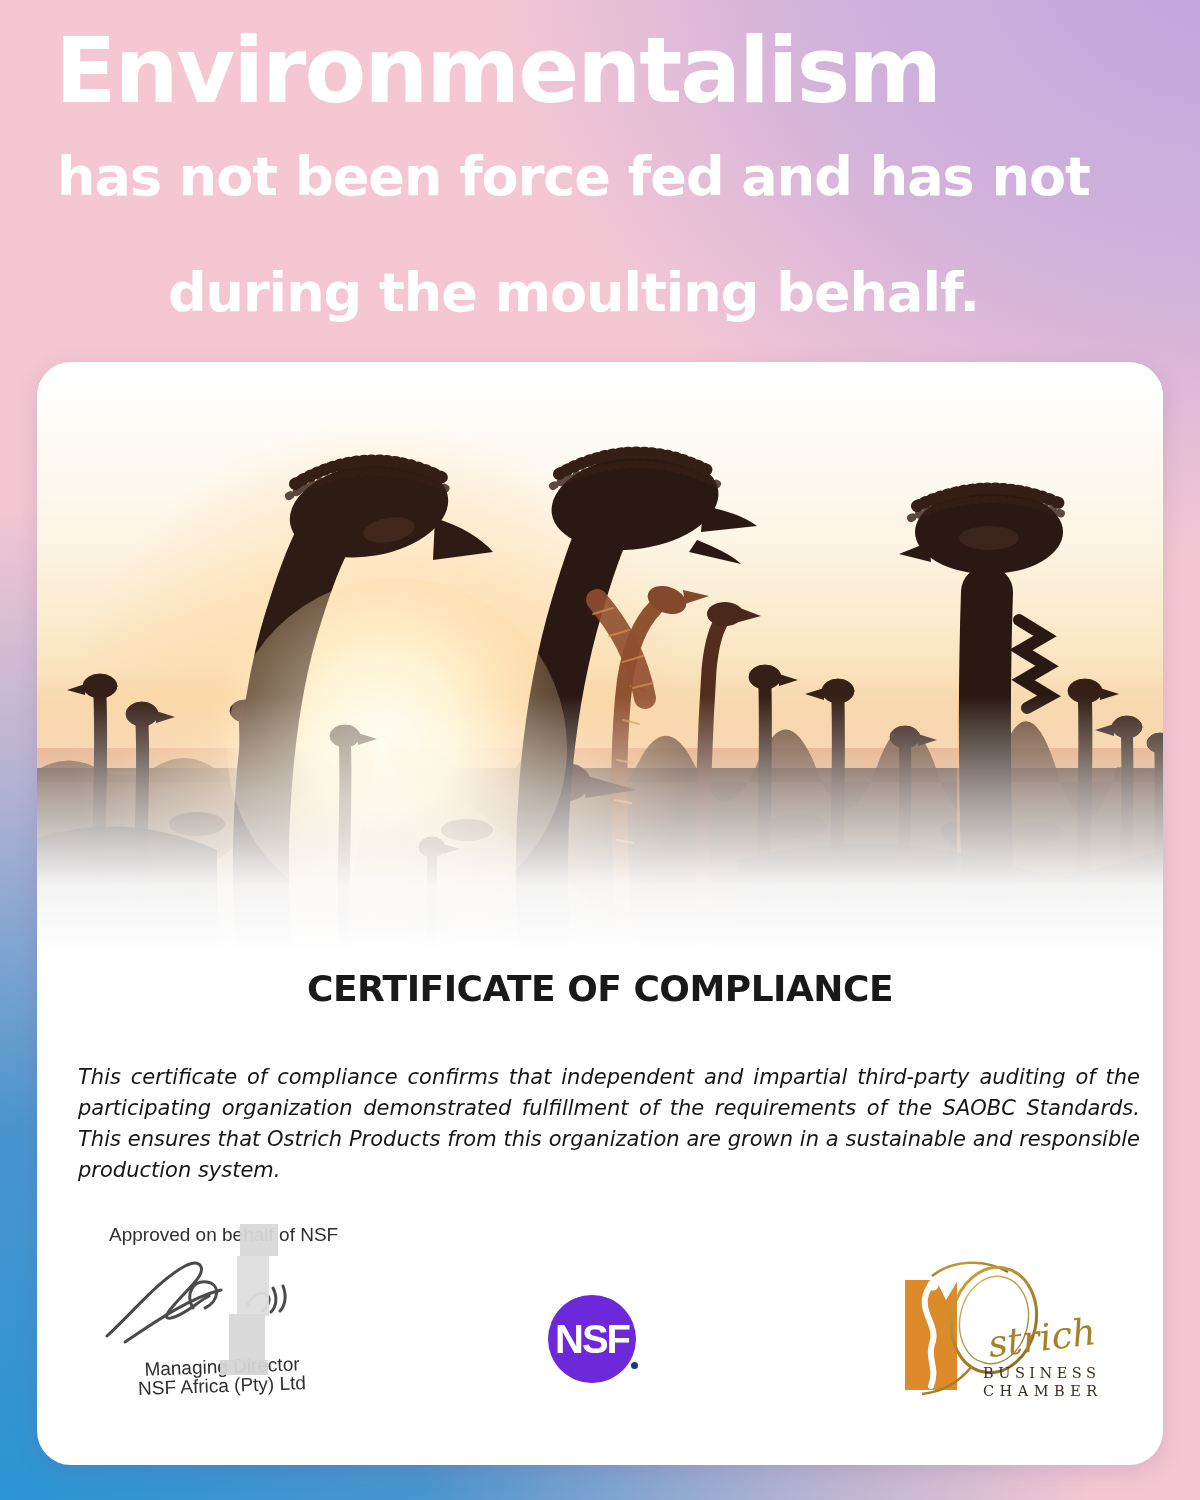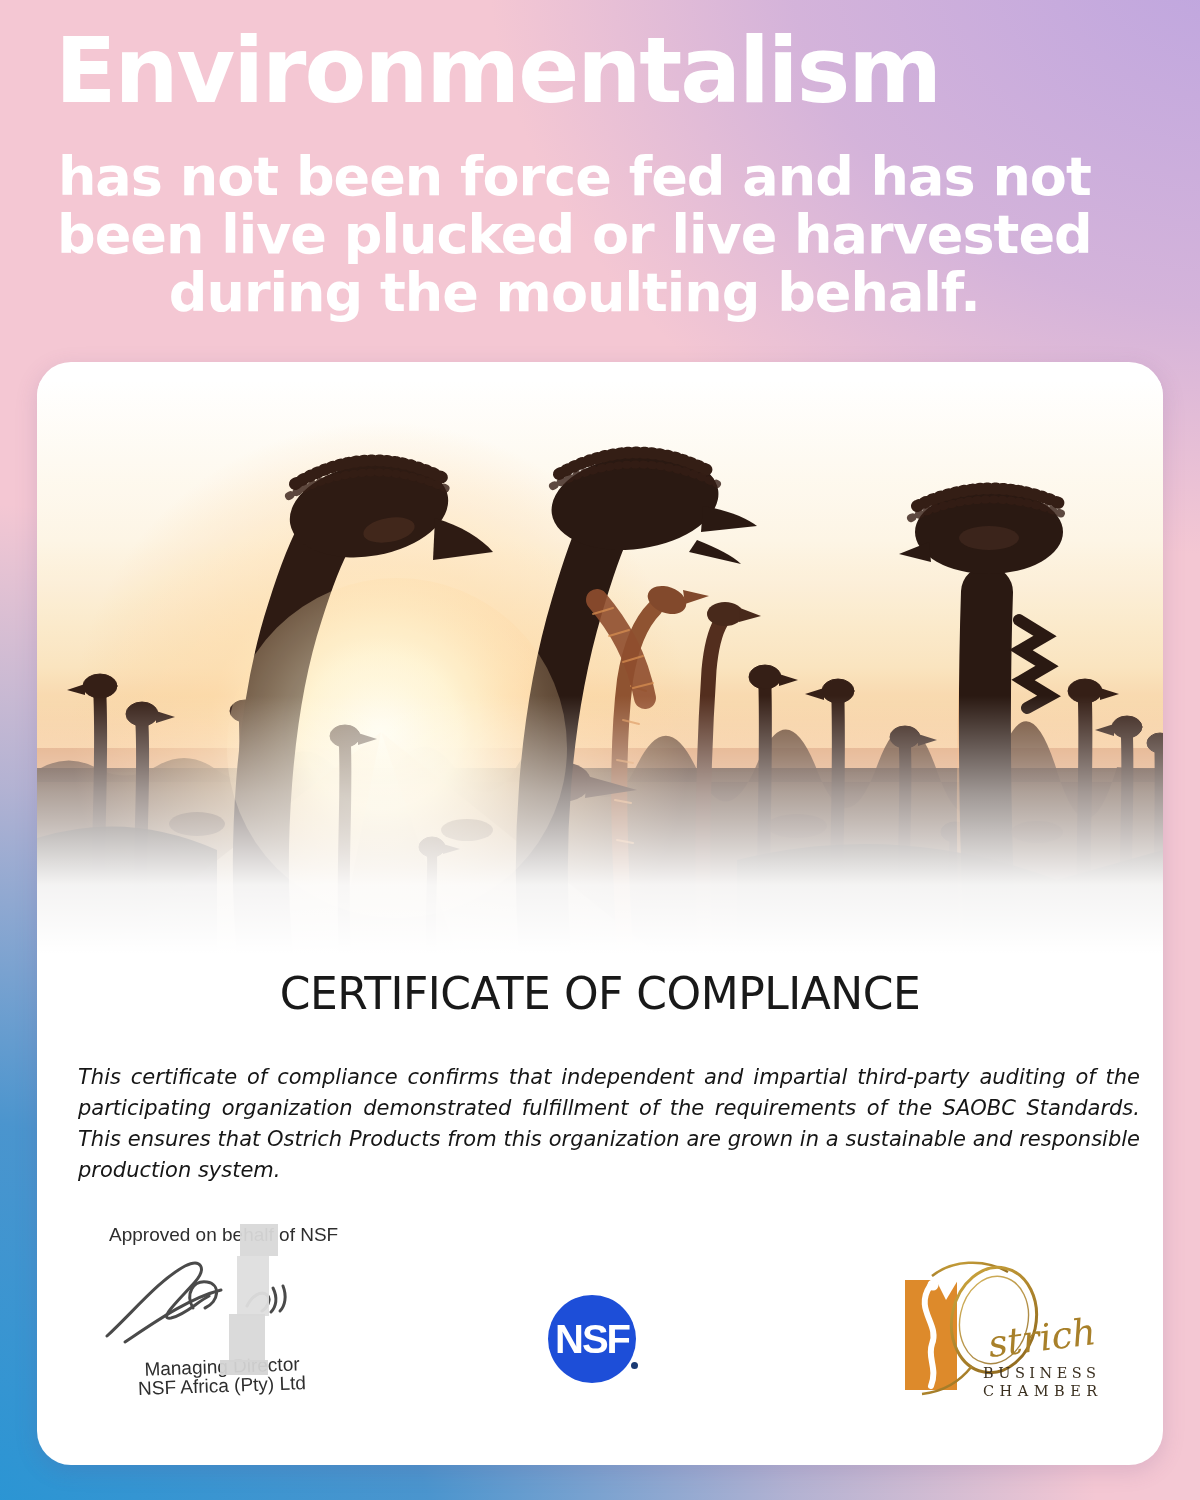--- a/index.html
+++ b/index.html
@@ -23,21 +23,21 @@
   }
   
   .card{
     position:absolute;left:37px;top:362px;width:1126px;height:1103px;
     background:#ffffff;border-radius:34px;overflow:hidden;
     box-shadow:0 6px 22px rgba(110,80,140,.18);
   }
   .photo{position:absolute;left:0;top:18px;width:1126px;height:574px;}
   .cert-title{
     position:absolute;left:0;top:606px;width:100%;margin:0;text-align:center;
-    font-size:44px;font-weight:normal;letter-spacing:-0.5px;color:#191919;
+    font-size:36px;font-weight:bold;letter-spacing:-0.5px;color:#191919;
   }
   .cert-body{
     position:absolute;left:41px;top:700px;width:1062px;margin:0;
     font-size:21px;line-height:31px;text-align:justify;color:#161616;font-style:italic;
   }
   
   .approved-line{
     position:absolute;left:72px;top:862px;
     font-family:"Liberation Sans",sans-serif;font-size:19px;color:#2e2e2e;white-space:nowrap;
   }
@@ -50,41 +50,41 @@
   .sig-title,.sig-org{
     position:absolute;left:85px;width:200px;text-align:center;
     font-family:"Liberation Sans",sans-serif;font-size:19px;color:#2e2e2e;
     transform:rotate(-2deg);white-space:nowrap;
   }
   .sig-title{top:994px;}
   .sig-org{top:1013px;}
   
   .nsf{
     position:absolute;left:511px;top:933px;width:88px;height:88px;border-radius:50%;
-    background:#1d4ed8;display:flex;align-items:center;justify-content:center;
+    background:#6d28d9;display:flex;align-items:center;justify-content:center;
   }
   .nsf span.word{
     color:#ffffff;font-family:"Liberation Sans",sans-serif;font-weight:bold;
     font-size:40px;letter-spacing:-2px;
   }
   .nsf .reg-dot{
     position:absolute;right:-2px;bottom:14px;width:7px;height:7px;border-radius:50%;
     background:#1a3a74;
   }
   
   .obc{position:absolute;left:859px;top:894px;width:205px;height:148px;}
 </style>
 </head>
 <body>
 
 <div class="poster">
 
   <header class="hero">
     <h1>Environmentalism</h1>
-    <p class="sub"><span>has not been force fed and has not</span><br><span>been live plucked or live harvested</span><br><span>during the moulting behalf.</span></p>
+    <p class="sub"><span>has not been force fed and has not</span><br><br><span>during the moulting behalf.</span></p>
   </header>
 
   <section class="card">
 
     <svg class="photo" viewBox="0 0 1126 574" preserveAspectRatio="none">
       <defs>
         <linearGradient id="sky" x1="0" y1="0" x2="0" y2="1">
           <stop offset="0" stop-color="#ffffff"></stop>
           <stop offset="0.28" stop-color="#fdf5e4"></stop>
           <stop offset="0.50" stop-color="#fae3bc"></stop>

